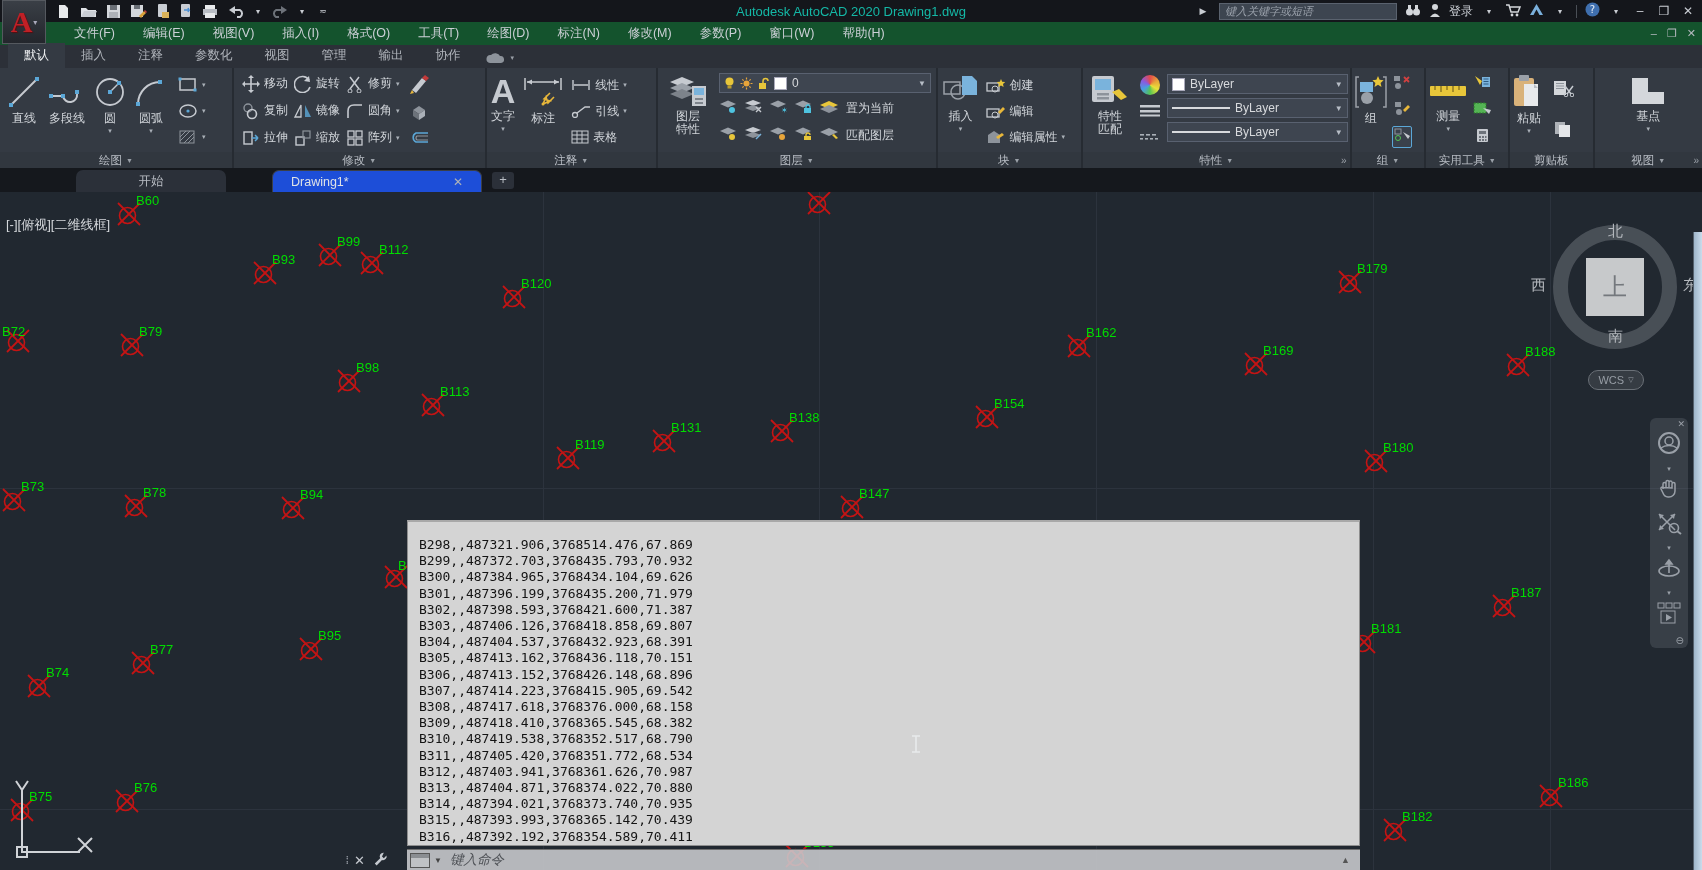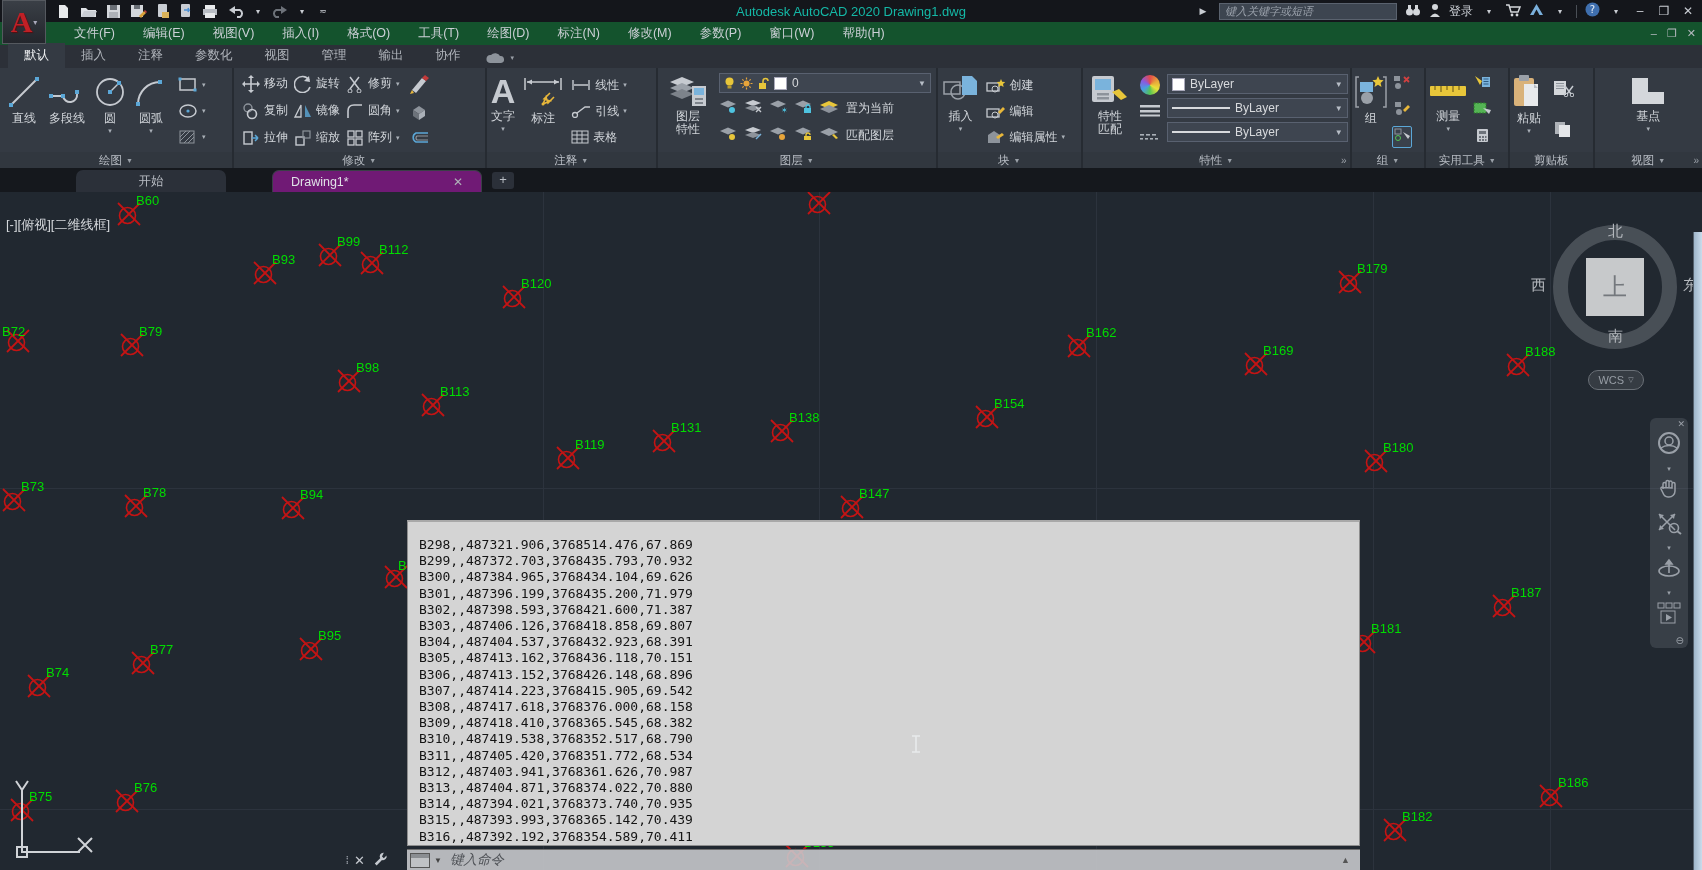--- a/index.html
+++ b/index.html
@@ -59,21 +59,21 @@
   .swatch { width:13px; height:13px; background:#fff; border:1px solid #aab; }
   .linew { width:58px; height:2px; background:#d8dadd; }
   .minicol { display:flex; flex-direction:column; justify-content:space-around; align-items:center; padding:2px 1px; }
   .hlbox { border:1px solid #5ba7d7; background:#3a414c; border-radius:2px; padding:1px; }
 
   
   .filetabs { position:absolute; left:0; top:168px; width:1702px; height:24px; background:#15181d;
     display:flex; align-items:flex-end; font-size:12.5px; }
   .ftab { height:22px; display:flex; align-items:center; padding:0 18px; border-radius:7px 7px 0 0; gap:14px; }
   .ftab.start { background:#2b3039; color:#b9bdc4; margin-left:76px; width:150px; justify-content:center; }
-  .ftab.doc { background:#701a75; color:#dfe2e6; border:1px solid #3a3f47; border-bottom:none; width:210px;
+  .ftab.doc { background:#1d4ed8; color:#dfe2e6; border:1px solid #3a3f47; border-bottom:none; width:210px;
     justify-content:space-between; margin-left:46px; }
   .ftab .x { color:#aeb2b8; font-size:12px; }
   .fplus { width:22px; height:17px; background:#2b3039; border-radius:3px; color:#b9bdc4; text-align:center;
     line-height:16px; margin-left:10px; margin-bottom:3px; font-size:13px; }
 
   
   .canvas { position:absolute; left:0; top:192px; width:1702px; height:678px; background:#212830; overflow:hidden; }
   .gridline { position:absolute; background:#2c333d; z-index:1; }
   .vp-label { position:absolute; left:6px; top:24px; color:#d5d8dc; font-size:13px; z-index:2; }
   .pt { position:absolute; z-index:2; }

